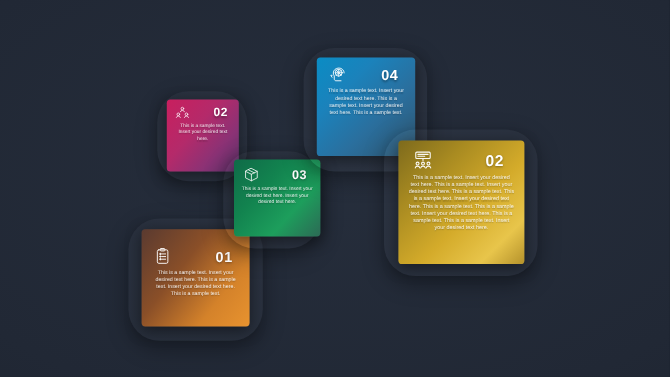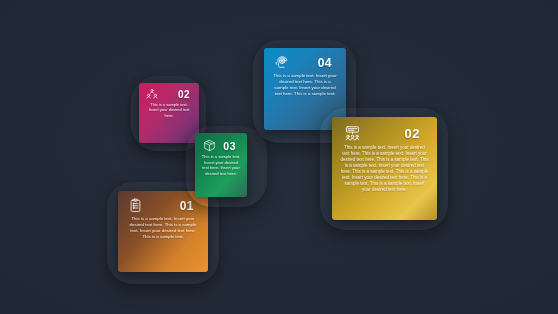--- a/index.html
+++ b/index.html
@@ -67,37 +67,37 @@
     color: rgba(255,255,255,0.92);
     box-sizing: border-box;
     line-height: 1.35;
     text-shadow: 0 1px 1px rgba(0,0,0,0.28);
   }
 
   
   #frame-01 { left: 107px; top: 182px; width: 112px; height: 102px; }
   #card-01  { left: 118px; top: 191px; width: 90px;  height: 81px;
               background: linear-gradient(128deg, #5a3a30 0%, #8a4f28 38%, #d4822a 72%, #e8932f 100%); }
-  #card-01 .head { padding: 7px 10px 0 10px; gap: 32px; }
+  #card-01 .head { padding: 15px 10px 0 10px; gap: 32px; }
   #card-01 .num { font-size: 12px; margin-right: 4px; }
   #card-01 .body-text { font-size: 4.4px; padding: 3px 8px 0 8px; }
   #card-01 .icon svg { width: 15px; height: 15px; }
 
   
   #frame-02 { left: 131px; top: 76px; width: 75px; height: 75px; }
   #card-02  { left: 139px; top: 83px; width: 60px; height: 60px;
               background: linear-gradient(130deg, #c81f5e 0%, #b42a6a 40%, #8a3275 72%, #5b3268 100%); }
   #card-02 .head { padding: 5px 7px 0 7px; }
   #card-02 .num { font-size: 10px; margin-right: 2px; }
   #card-02 .body-text { font-size: 4px; padding: 2px 6px 0 6px; }
   #card-02 .icon svg { width: 12px; height: 12px; }
 
   
   #frame-03 { left: 186px; top: 126px; width: 81px; height: 81px; }
-  #card-03  { left: 195px; top: 133px; width: 52px; height: 64px;
+  #card-03  { left: 195px; top: 133px; width: 72px; height: 64px;
               background: linear-gradient(132deg, #0f6b48 0%, #12834f 35%, #1d9e5c 68%, #2c6a55 100%); }
   #card-03 .head { padding: 6px 8px 0 8px; }
   #card-03 .num { font-size: 10.5px; margin-right: 3px; }
   #card-03 .body-text { font-size: 4.1px; padding: 2px 6px 0 6px; }
   #card-03 .icon svg { width: 13px; height: 13px; }
 
   
   #frame-04 { left: 253px; top: 40px; width: 103px; height: 103px; }
   #card-04  { left: 264px; top: 48px; width: 82px; height: 82px;
               background: linear-gradient(135deg, #0a8cc4 0%, #1b82bb 30%, #2a6f9e 62%, #2f5670 100%); }

